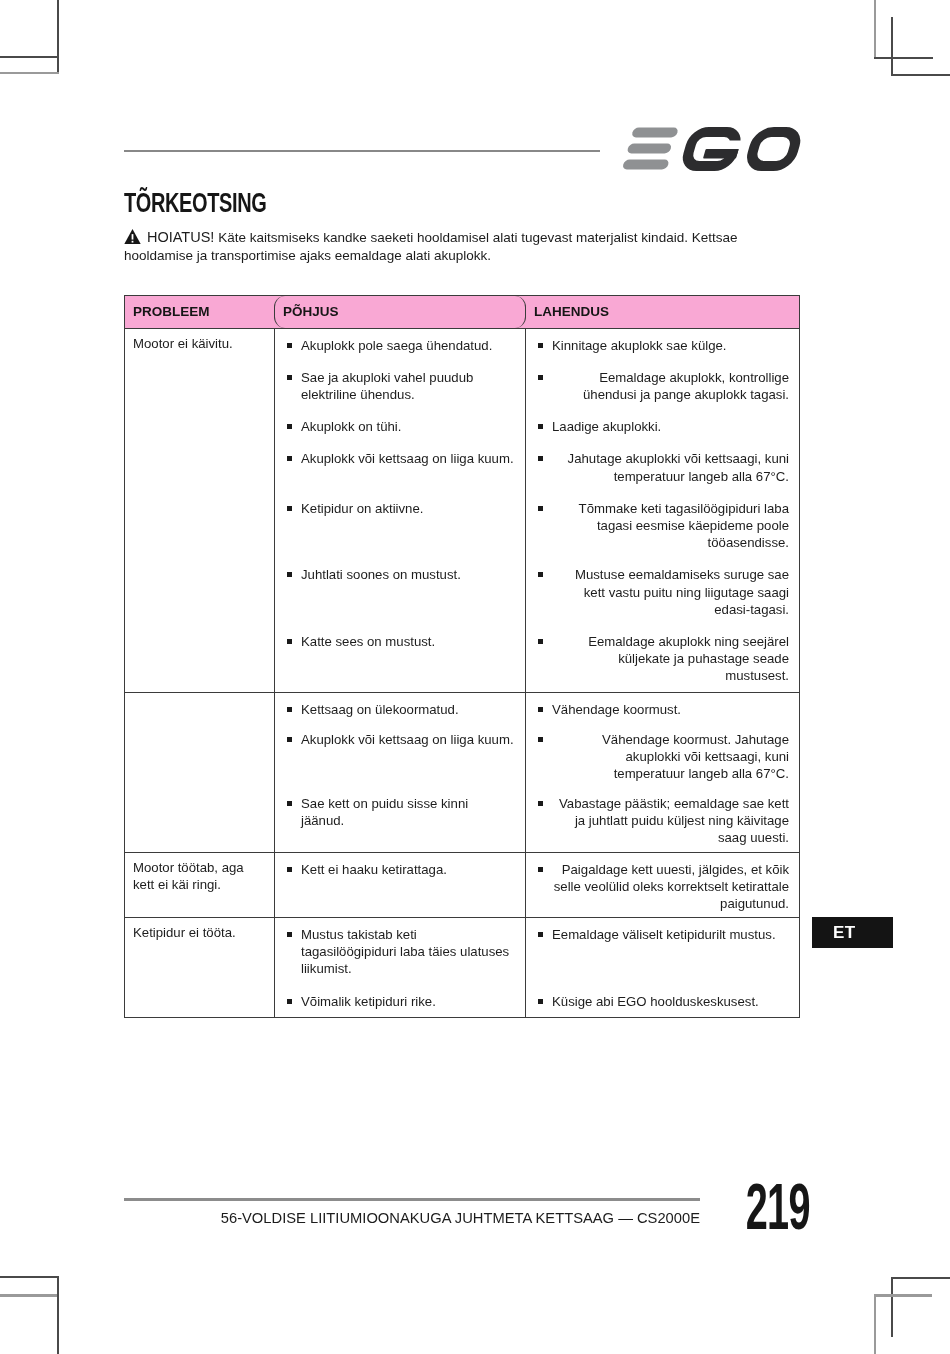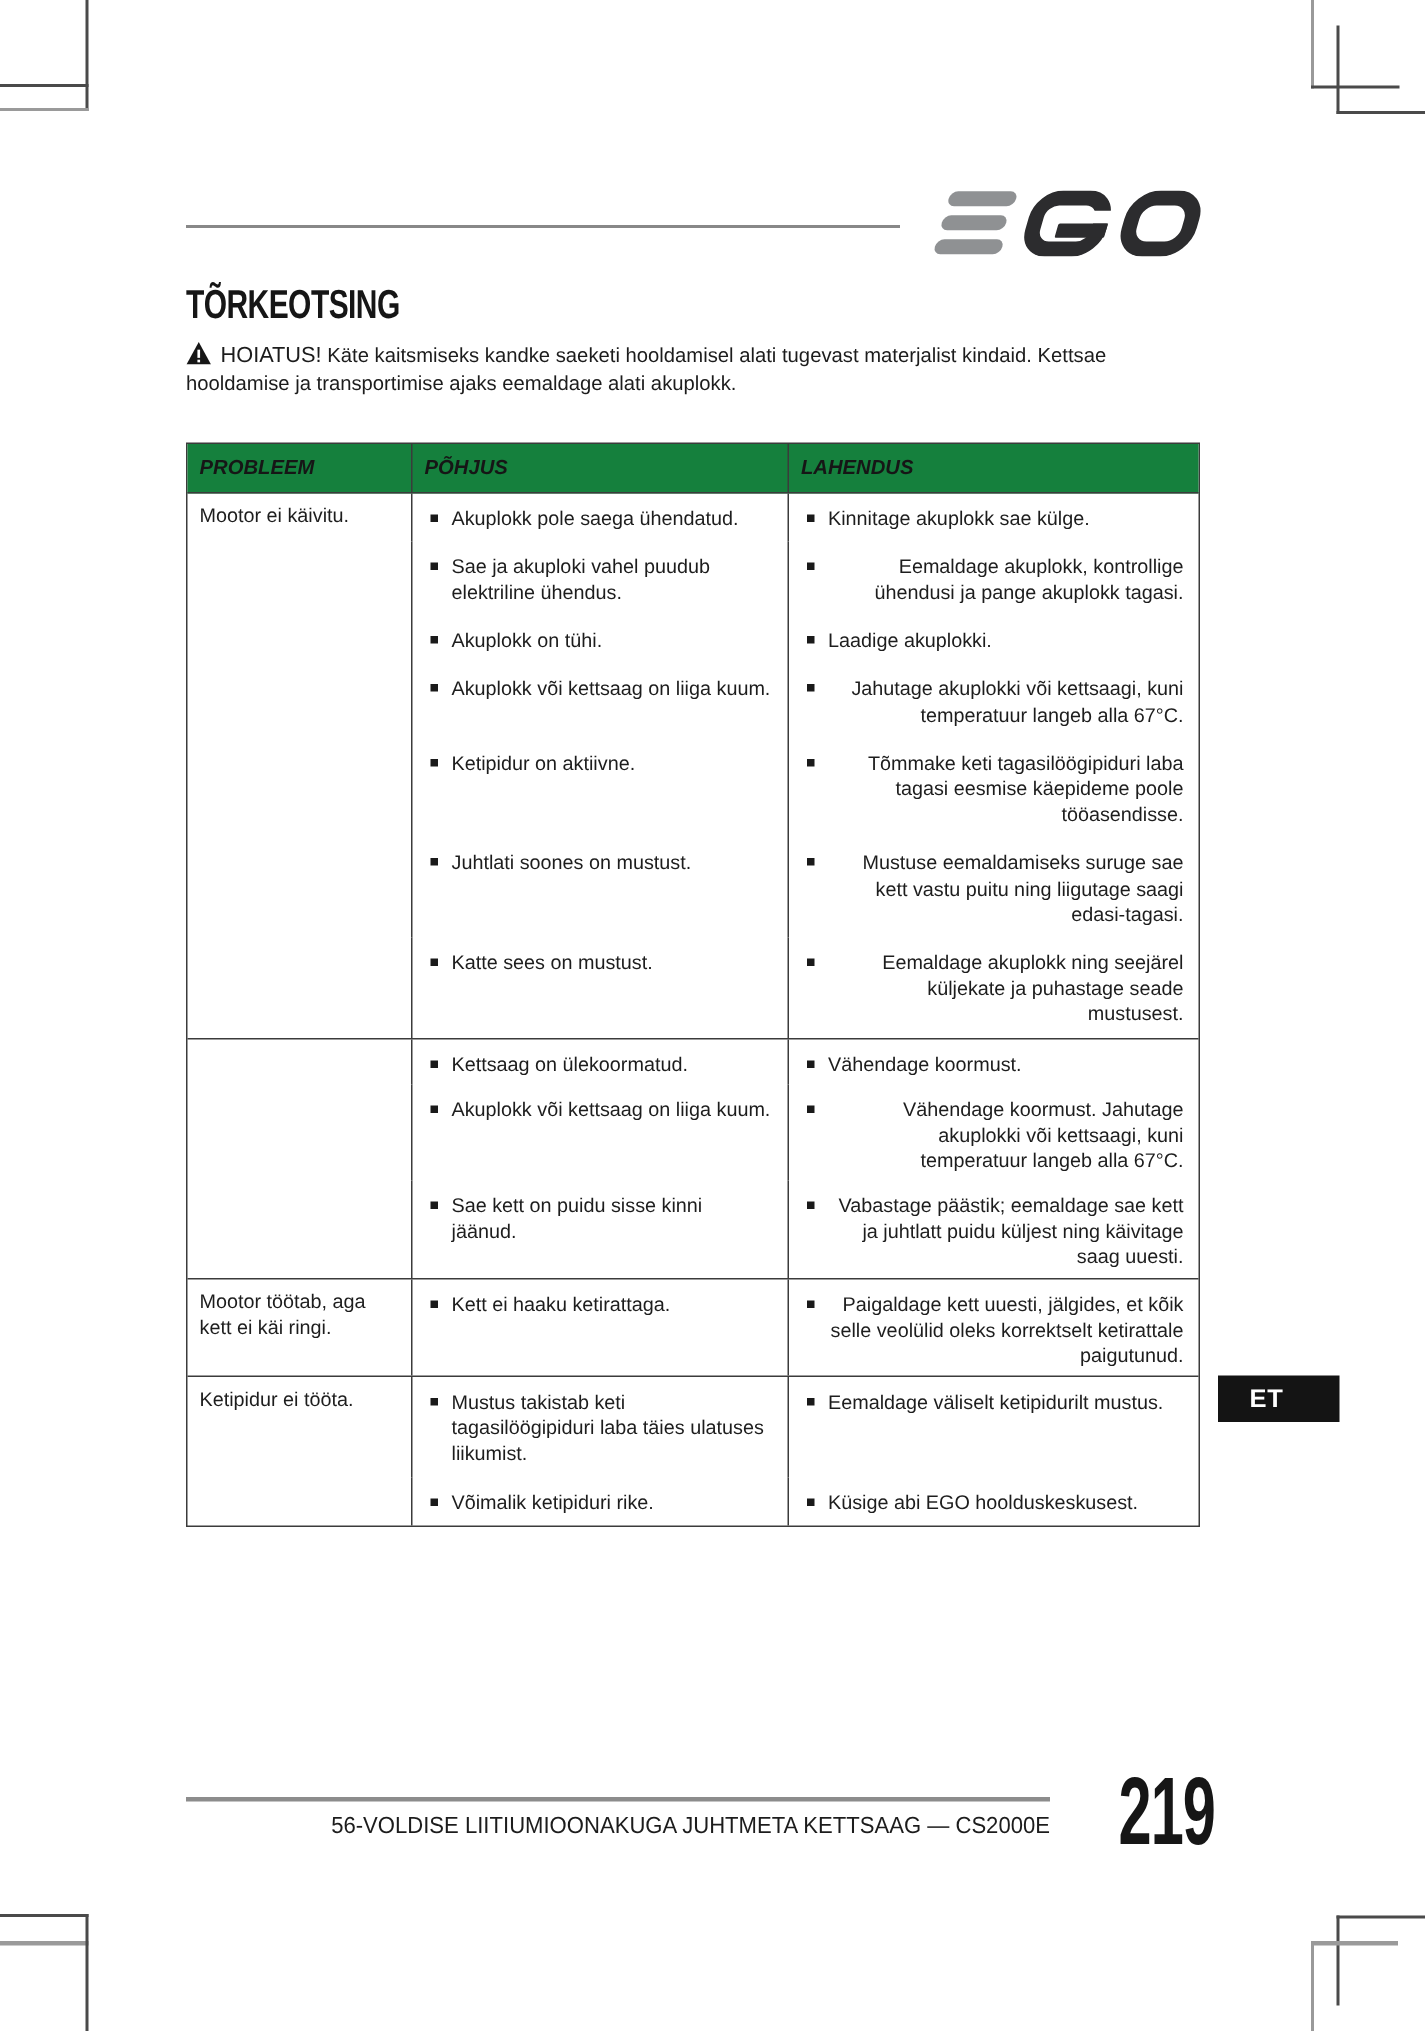--- a/index.html
+++ b/index.html
@@ -38,24 +38,24 @@
   }
   .warning .wicon{vertical-align:-2px;margin-right:6px;}
   .warning .wlabel{font-weight:400;font-size:14.5px;}
   
   .tbl{
     position:absolute;left:124px;top:295px;width:676px;box-sizing:border-box;
     border:1.5px solid #3b3b3b;font-size:13.2px;line-height:1.3;
   }
   .tbl-head{
     display:grid;grid-template-columns:149px 252px 1fr;
-    background:#15803d;border-bottom:1.5px solid #3b3b3b;font-style:italic;
+    background:#f9a8d4;border-bottom:1.5px solid #3b3b3b;
   }
   .hc{padding:7px 8px;font-weight:700;font-size:13.5px;color:#161616;box-sizing:border-box;}
-  .hc.mid{border-left:1.5px solid #3b3b3b;border-right:1.5px solid #3b3b3b;}
+  .hc.mid{border-left:1.5px solid #3b3b3b;border-right:1.5px solid #3b3b3b;border-radius:11px;}
   .trow{display:grid;grid-template-columns:149px 252px 1fr;align-content:stretch;}
   .trow + .trow{border-top:1.5px solid #3b3b3b;}
   .cell{box-sizing:border-box;}
   .pcell{grid-column:1;display:flex;align-items:flex-start;padding:6px 8px;}
   .ccell{grid-column:2;border-left:1.5px solid #3b3b3b;border-right:1.5px solid #3b3b3b;padding:8px 10px 5px 10px;}
   .scell{grid-column:3;padding:8px 10px 5px 10px;text-align:right;}
   .bitem{display:flex;}
   .bullet{flex:none;width:5px;height:5px;background:#1a1a1a;margin:6px 9px 0 2px;}
   .btext{display:block;}
   

